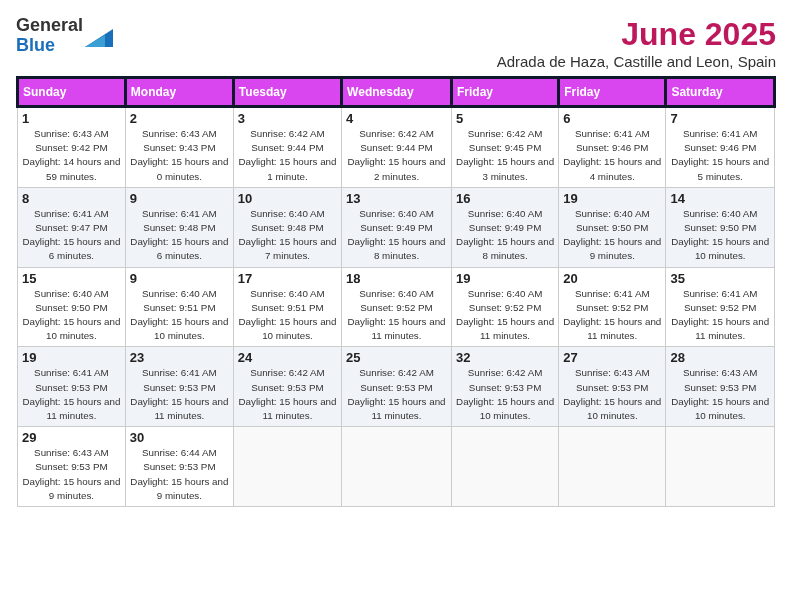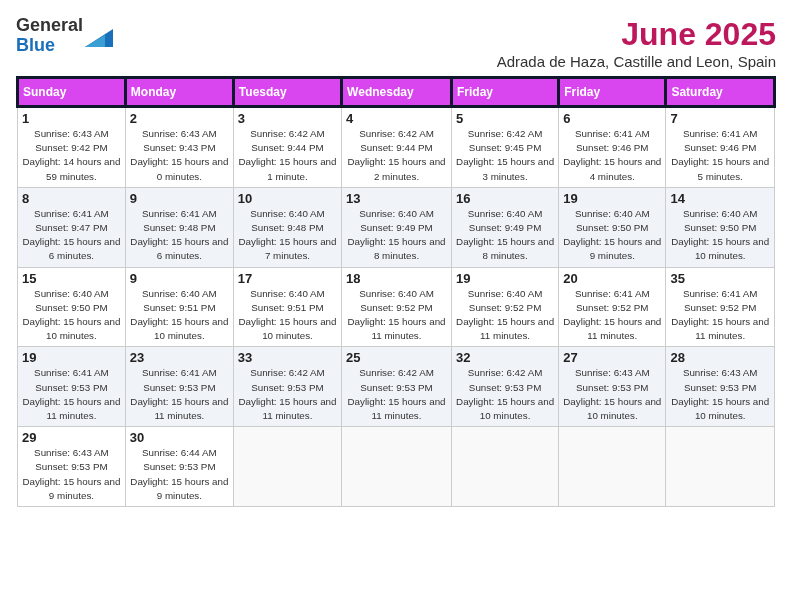--- a/index.html
+++ b/index.html
@@ -222,21 +222,21 @@
         <tr>
           <td>
             <span class="day-number">19</span>
             <div class="day-detail">Sunrise: 6:41 AM<br>Sunset: 9:53 PM<br>Daylight: 15 hours and 11 minutes.</div>
           </td>
           <td>
             <span class="day-number">23</span>
             <div class="day-detail">Sunrise: 6:41 AM<br>Sunset: 9:53 PM<br>Daylight: 15 hours and 11 minutes.</div>
           </td>
           <td>
-            <span class="day-number">33</span>
+            <span class="day-number">24</span>
             <div class="day-detail">Sunrise: 6:42 AM<br>Sunset: 9:53 PM<br>Daylight: 15 hours and 11 minutes.</div>
           </td>
           <td>
             <span class="day-number">25</span>
             <div class="day-detail">Sunrise: 6:42 AM<br>Sunset: 9:53 PM<br>Daylight: 15 hours and 11 minutes.</div>
           </td>
           <td>
             <span class="day-number">32</span>
             <div class="day-detail">Sunrise: 6:42 AM<br>Sunset: 9:53 PM<br>Daylight: 15 hours and 10 minutes.</div>
           </td>

